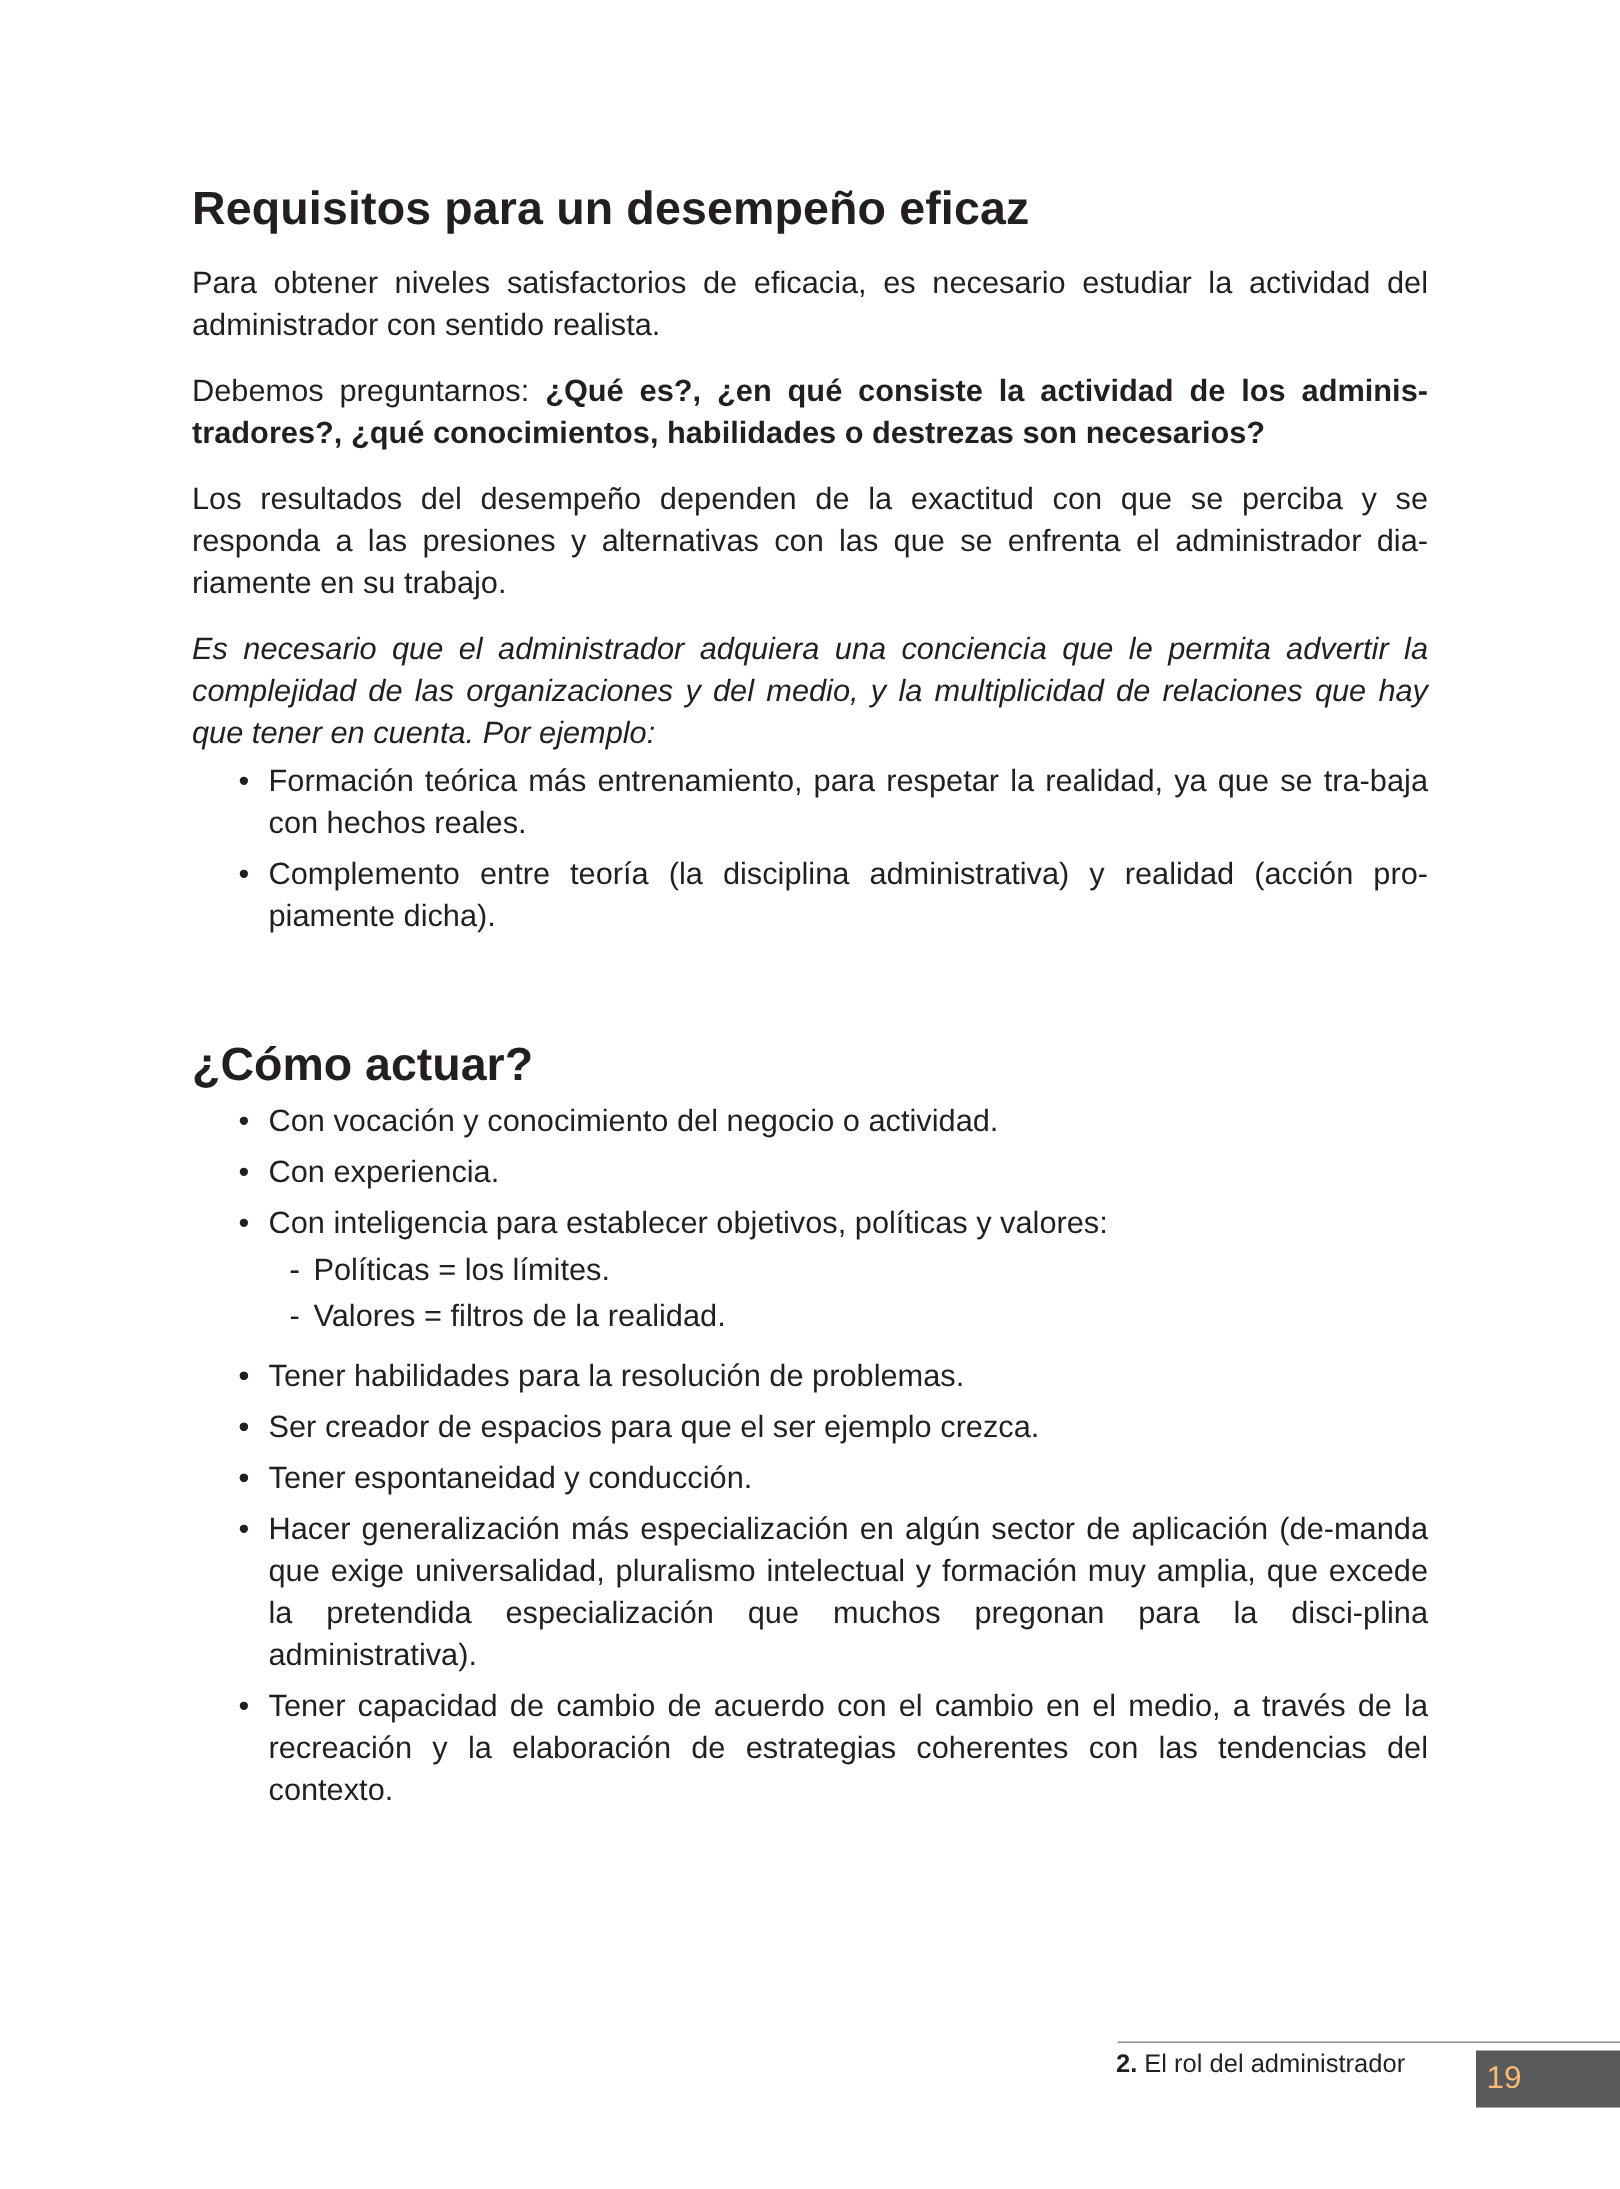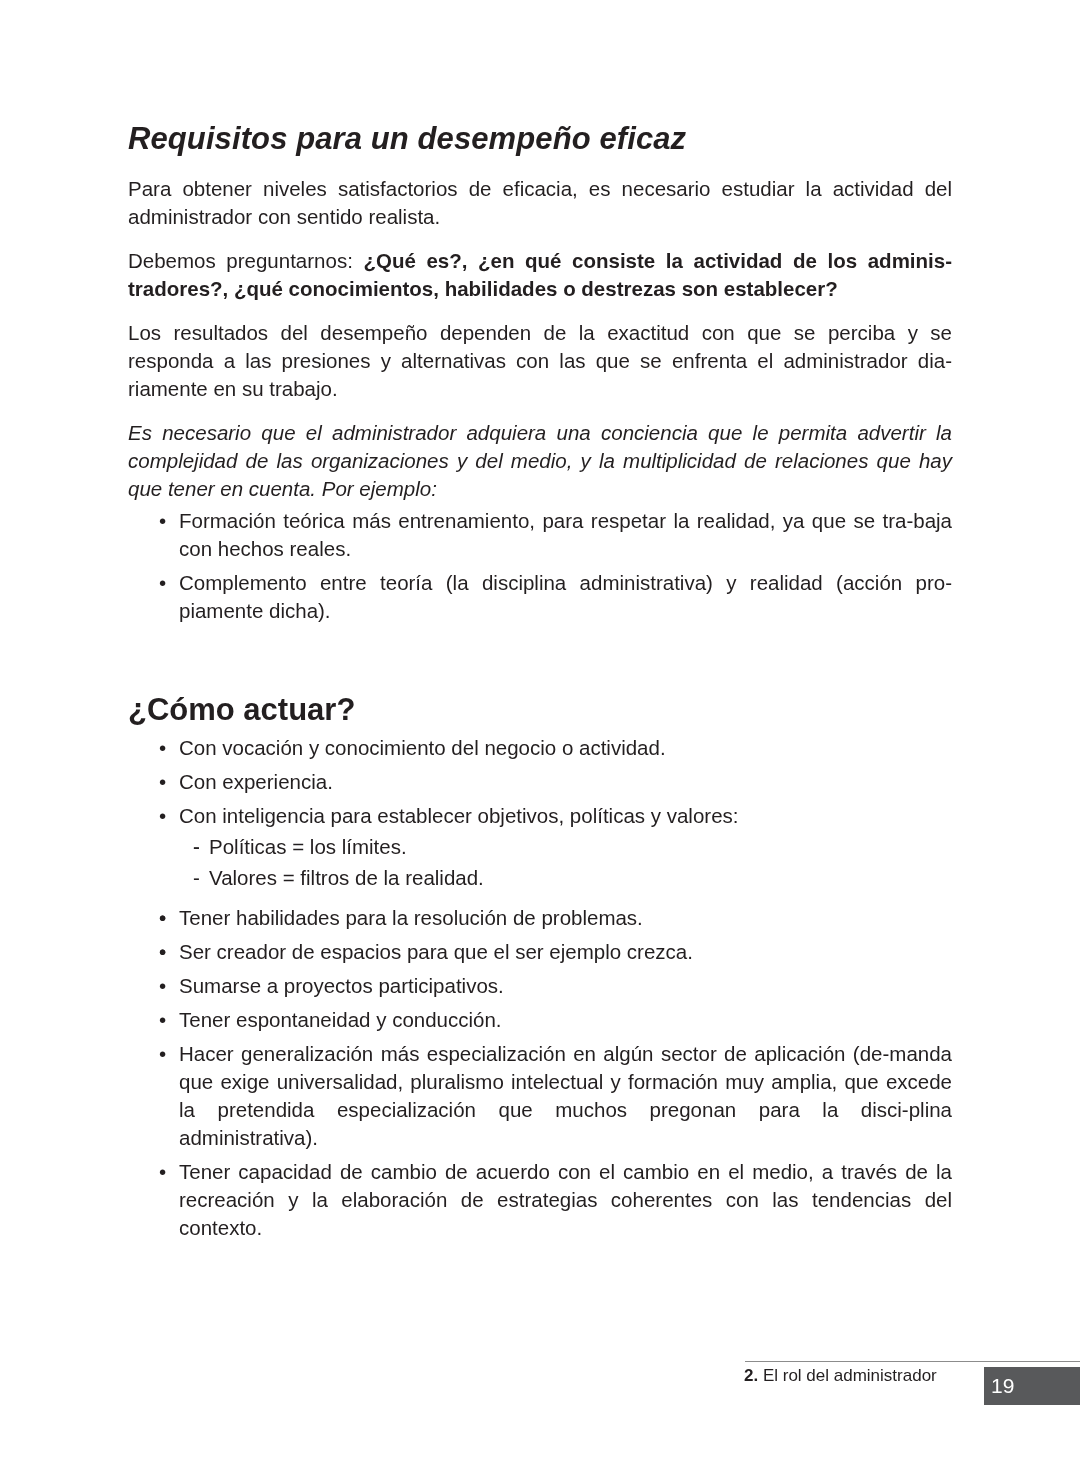--- a/index.html
+++ b/index.html
@@ -22,21 +22,20 @@
       width: 824px;
     }
     h1.section-title {
       font-family: "Liberation Sans", sans-serif;
       font-weight: bold;
       font-size: 31px;
       line-height: 40px;
       margin: 0 0 6px 0;
       color: #231f20;
       letter-spacing: 0.1px;
-      font-style: italic;
     }
     h2.section-title {
       font-family: "Liberation Sans", sans-serif;
       font-weight: bold;
       font-size: 31px;
       line-height: 40px;
       margin: 17px 0 4px 0;
       color: #231f20;
     }
     p.para {
@@ -117,33 +116,33 @@
       width: 96px;
       height: 38px;
       background: #58595b;
     }
     .page-number {
       position: absolute;
       left: 7px;
       top: 6px;
       font-size: 21px;
       line-height: 26px;
-      color: #ffffff;
+      color: #fdba74;
     }
   </style>
 </head>
 <body>
 
 <div class="page">
 
   <h1 class="section-title">Requisitos para un desempeño eficaz</h1>
 
   <p class="para">Para obtener niveles satisfactorios de eficacia, es necesario estudiar la actividad del administrador con sentido realista.</p>
 
-  <p class="para"><span>Debemos preguntarnos: </span><b>¿Qué es?, ¿en qué consiste la actividad de los adminis-tradores?, ¿qué conocimientos, habilidades o destrezas son establecer?</b></p>
+  <p class="para"><span>Debemos preguntarnos: </span><b>¿Qué es?, ¿en qué consiste la actividad de los adminis-tradores?, ¿qué conocimientos, habilidades o destrezas son necesarios?</b></p>
 
   <p class="para">Los resultados del desempeño dependen de la exactitud con que se perciba y se responda a las presiones y alternativas con las que se enfrenta el administrador dia-riamente en su trabajo.</p>
 
   <p class="para" style="margin-bottom:4px;font-style:italic;">Es necesario que el administrador adquiera una conciencia que le permita advertir la complejidad de las organizaciones y del medio, y la multiplicidad de relaciones que hay que tener en cuenta. Por ejemplo:</p>
 
   <ul class="bullets">
     <li><span class="bullet">•</span><span>Formación teórica más entrenamiento, para respetar la realidad, ya que se tra-baja con hechos reales.</span></li>
     <li><span class="bullet">•</span><span>Complemento entre teoría (la disciplina administrativa) y realidad (acción pro-piamente dicha).</span></li>
   </ul>
 
@@ -158,21 +157,21 @@
       <ul class="sub">
         <li><span class="dash">-</span></li>
         <li><span class="dash">-</span><span>Políticas = los límites.</span></li>
         <li><span class="dash">-</span><span>Valores = filtros de la realidad.</span></li>
       </ul>
     </li>
     <li><span class="bullet">•</span></li>
     <li><span class="bullet">•</span><span>Tener habilidades para la resolución de problemas.</span></li>
     <li><span class="bullet">•</span></li>
     <li><span class="bullet">•</span><span>Ser creador de espacios para que el ser ejemplo crezca.</span></li>
-    <li><span class="bullet">•</span><span>Sumarse a proyectos participativos.</span></li>
+    <li><span class="bullet">•</span></li>
     <li><span class="bullet">•</span><span>Tener espontaneidad y conducción.</span></li>
     <li><span class="bullet">•</span><span>Hacer generalización más especialización en algún sector de aplicación (de-manda que exige universalidad, pluralismo intelectual y formación muy amplia, que excede la pretendida especialización que muchos pregonan para la disci-plina administrativa).</span></li>
     <li><span class="bullet">•</span><span>Tener capacidad de cambio de acuerdo con el cambio en el medio, a través de la recreación y la elaboración de estrategias coherentes con las tendencias del contexto.</span></li>
   </ul>
 </div>
 
 <div class="footer-line"></div>
 <div class="footer-chapter"><b>2.</b><span> El rol del administrador</span></div>
 <div class="page-number-box">
   <span class="page-number">19</span>

